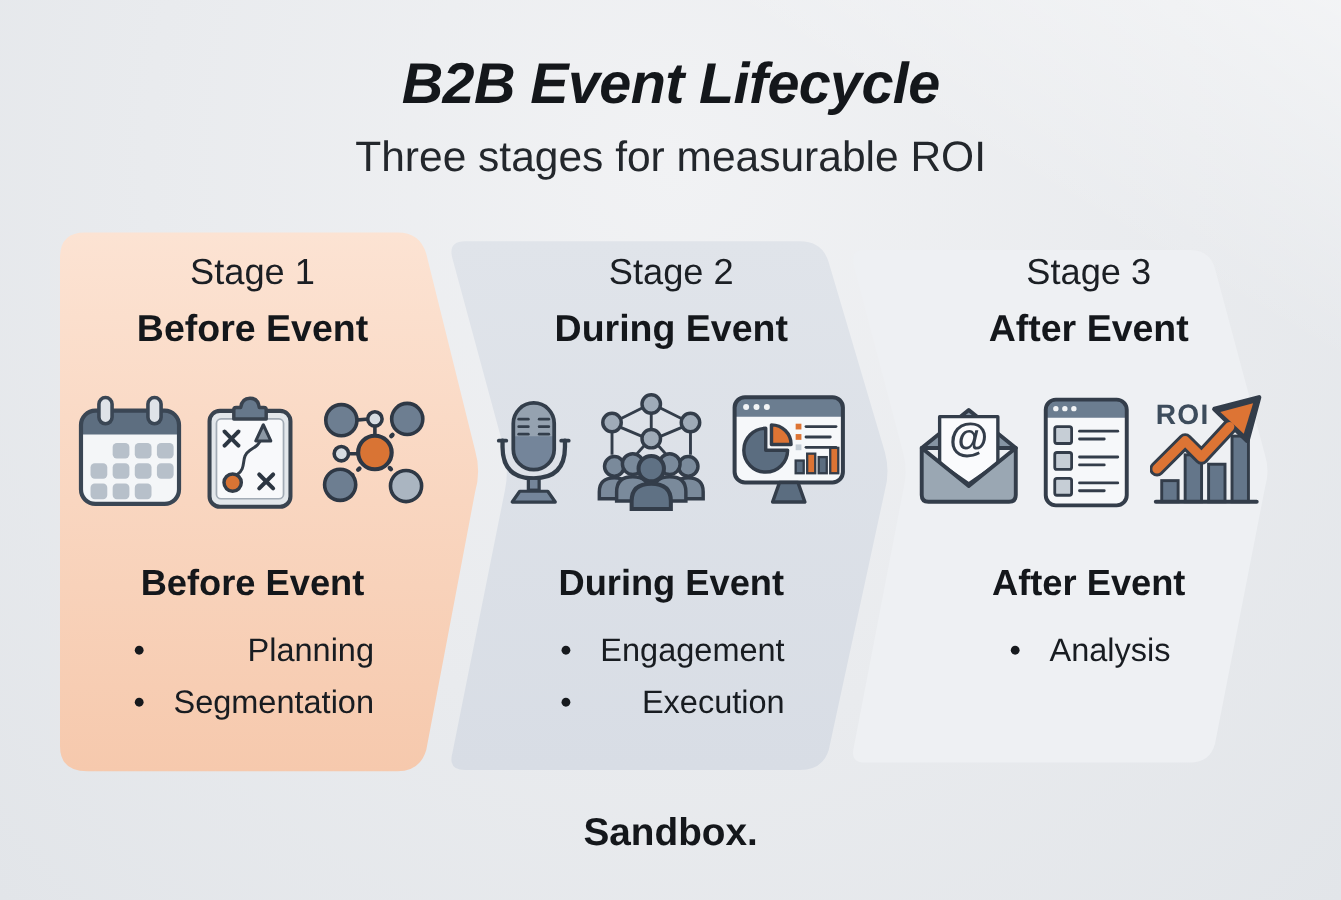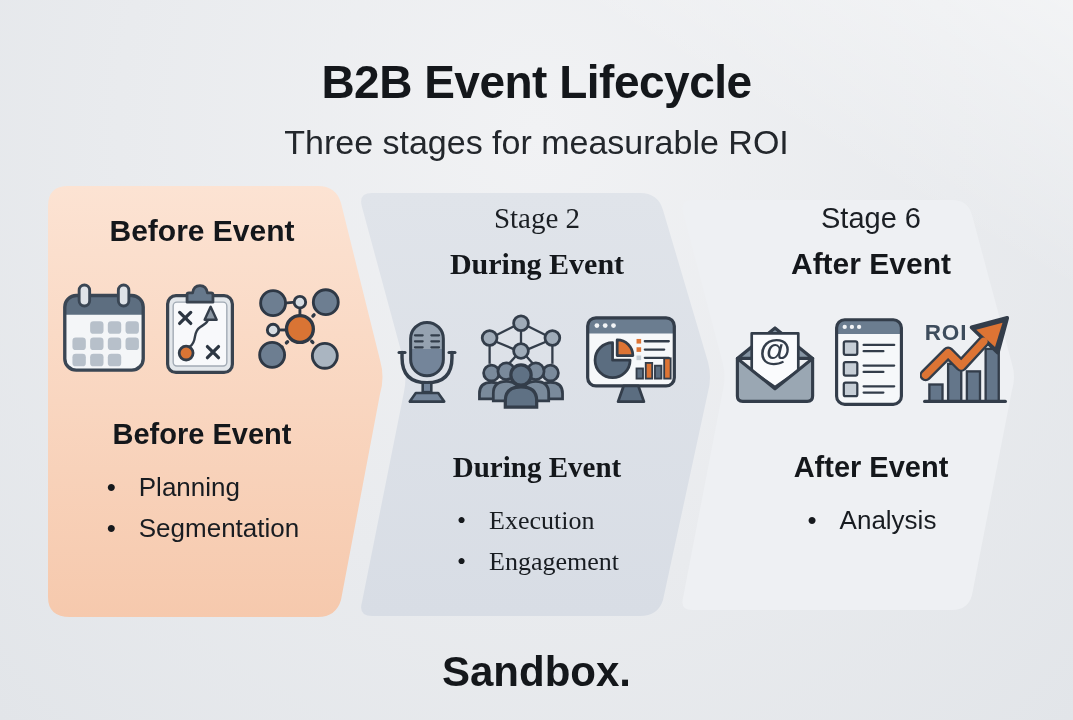--- a/index.html
+++ b/index.html
@@ -10,33 +10,33 @@
   }
   .canvas{
     position:relative;width:1073px;height:720px;
     background:
       linear-gradient(210deg, rgba(255,255,255,.5) 0%, rgba(255,255,255,0) 22%),
       radial-gradient(ellipse at 50% 18%, #f1f2f4 0%, #e9ebee 55%, #e2e5e9 100%);
     color:#16191d;
   }
   .bands{position:absolute;left:0;top:0;}
   .hdr{position:absolute;left:0;top:0;width:1073px;text-align:center;}
-  .title{margin-top:55px;font-size:46px;font-weight:bold;letter-spacing:-.5px;color:#14171b;}
+  .title{margin-top:39px;font-size:46px;font-weight:bold;letter-spacing:-.5px;color:#14171b;font-style:italic;}
   .subtitle{margin-top:14px;font-size:34px;color:#23272c;}
   .col{position:absolute;top:202px;width:332px;text-align:center;}
-  .col1{left:36px;} .col2{left:371px;font-family:Liberation Serif, serif;} .col3{left:705px;}
+  .col1{left:36px;} .col2{left:371px;} .col3{left:705px;}
   .stage-label{font-size:29px;color:#1b1f24;}
   .stage-name{margin-top:12px;font-size:30px;font-weight:bold;color:#14171b;}
   .icons{margin-top:26px;height:110px;display:flex;align-items:center;justify-content:center;gap:15px;}
   .repeat-name{margin-top:34px;font-size:29px;font-weight:bold;color:#14171b;}
-  ul.bullets{margin:16px auto 16px;padding:0;list-style:none;width:fit-content;text-align:left;}
+  ul.bullets{margin:16px auto 16px;padding:0;list-style:none;width:fit-content;text-align:right;}
   ul.bullets li{font-size:26px;line-height:41px;color:#181c21;padding-left:34px;position:relative;}
   ul.bullets li::before{content:"•";position:absolute;left:2px;top:0;font-size:26px;color:#16191d;}
   .footer{position:absolute;left:0;top:648px;width:1073px;text-align:center;
-    font-size:42px;font-weight:bold;color:#14171b;}
+    font-size:31px;font-weight:bold;color:#14171b;}
   svg{display:block;}
 </style>
 </head>
 <body>
 
 <div class="canvas">
 
   <svg class="bands" width="1073" height="720" viewBox="0 0 1073 720">
     <defs>
       <linearGradient id="peachGrad" x1="0" y1="0" x2="0" y2="1">
@@ -52,20 +52,21 @@
     <path fill="url(#grayGrad)" d="M372,193 H640 Q658,193 663,210 L708,362 Q712,377 708,392 L663,600 Q658,616 640,616 H372 Q358,616 362,602 L404,392 Q407,377 404,362 L362,207 Q358,193 372,193 Z"></path>
     <path fill="url(#peachGrad)" d="M68,186 H318 Q336,186 341,203 L380,360 Q385,377 380,394 L341,600 Q336,617 318,617 H70 Q48,617 48,597 V206 Q48,186 68,186 Z"></path>
   </svg>
 
   <div class="hdr">
     <div class="title">B2B Event Lifecycle</div>
     <div class="subtitle">Three stages for measurable ROI</div>
   </div>
 
   <div class="col col1">
+    <div class="stage-label">Stage 1</div>
     <div class="stage-name">Before Event</div>
     <div class="icons">
 
       <svg width="88" height="98" viewBox="0 0 92 96">
         <rect x="5" y="13" width="82" height="78" rx="12" fill="#f4f6f8"></rect>
         <path d="M5,25 Q5,13 17,13 H75 Q87,13 87,25 V33 H5 Z" fill="#5d6e80"></path>
         <rect x="5" y="13" width="82" height="78" rx="12" fill="none" stroke="#3a4654" stroke-width="3.5"></rect>
         <rect x="20" y="2" width="11" height="22" rx="5.5" fill="#dfe3e8" stroke="#3a4654" stroke-width="3"></rect>
         <rect x="61" y="2" width="11" height="22" rx="5.5" fill="#dfe3e8" stroke="#3a4654" stroke-width="3"></rect>
         <g fill="#b7c0ca">
@@ -199,27 +200,27 @@
           <rect x="57" y="59" width="7" height="11" fill="#5b6d80"></rect>
           <rect x="67" y="53" width="7" height="17" fill="#dd7434"></rect>
           <rect x="77" y="56" width="7" height="14" fill="#5b6d80"></rect>
           <rect x="87" y="48" width="7" height="22" fill="#dd7434"></rect>
         </g>
         <path d="M43,78 L59,78 L65,95 L37,95 Z" fill="#5b6d80" stroke="#333d4a" stroke-width="3" stroke-linejoin="round"></path>
       </svg>
     </div>
     <div class="repeat-name">During Event</div>
     <ul class="bullets">
+      <li>Engagement</li>
       <li>Execution</li>
-      <li>Engagement</li>
     </ul>
   </div>
 
   <div class="col col3">
-    <div class="stage-label">Stage 6</div>
+    <div class="stage-label">Stage 3</div>
     <div class="stage-name">After Event</div>
     <div class="icons">
 
       <svg width="86" height="96" viewBox="0 0 96 100">
         <polygon points="6,46 48,12 90,46" fill="#8594a3" stroke="#333d4a" stroke-width="3.5" stroke-linejoin="round"></polygon>
         <path d="M22,18 H74 V60 L48,78 L22,60 Z" fill="#fafbfd" stroke="#333d4a" stroke-width="3" stroke-linejoin="round"></path>
         <text x="48" y="49" text-anchor="middle" font-size="36" font-weight="bold" fill="#333d4a">@</text>
         <path d="M6,46 L48,80 L90,46 V88 Q90,94 84,94 H12 Q6,94 6,88 Z" fill="#9aa7b3" stroke="#333d4a" stroke-width="3.5" stroke-linejoin="round"></path>
       </svg>
 

